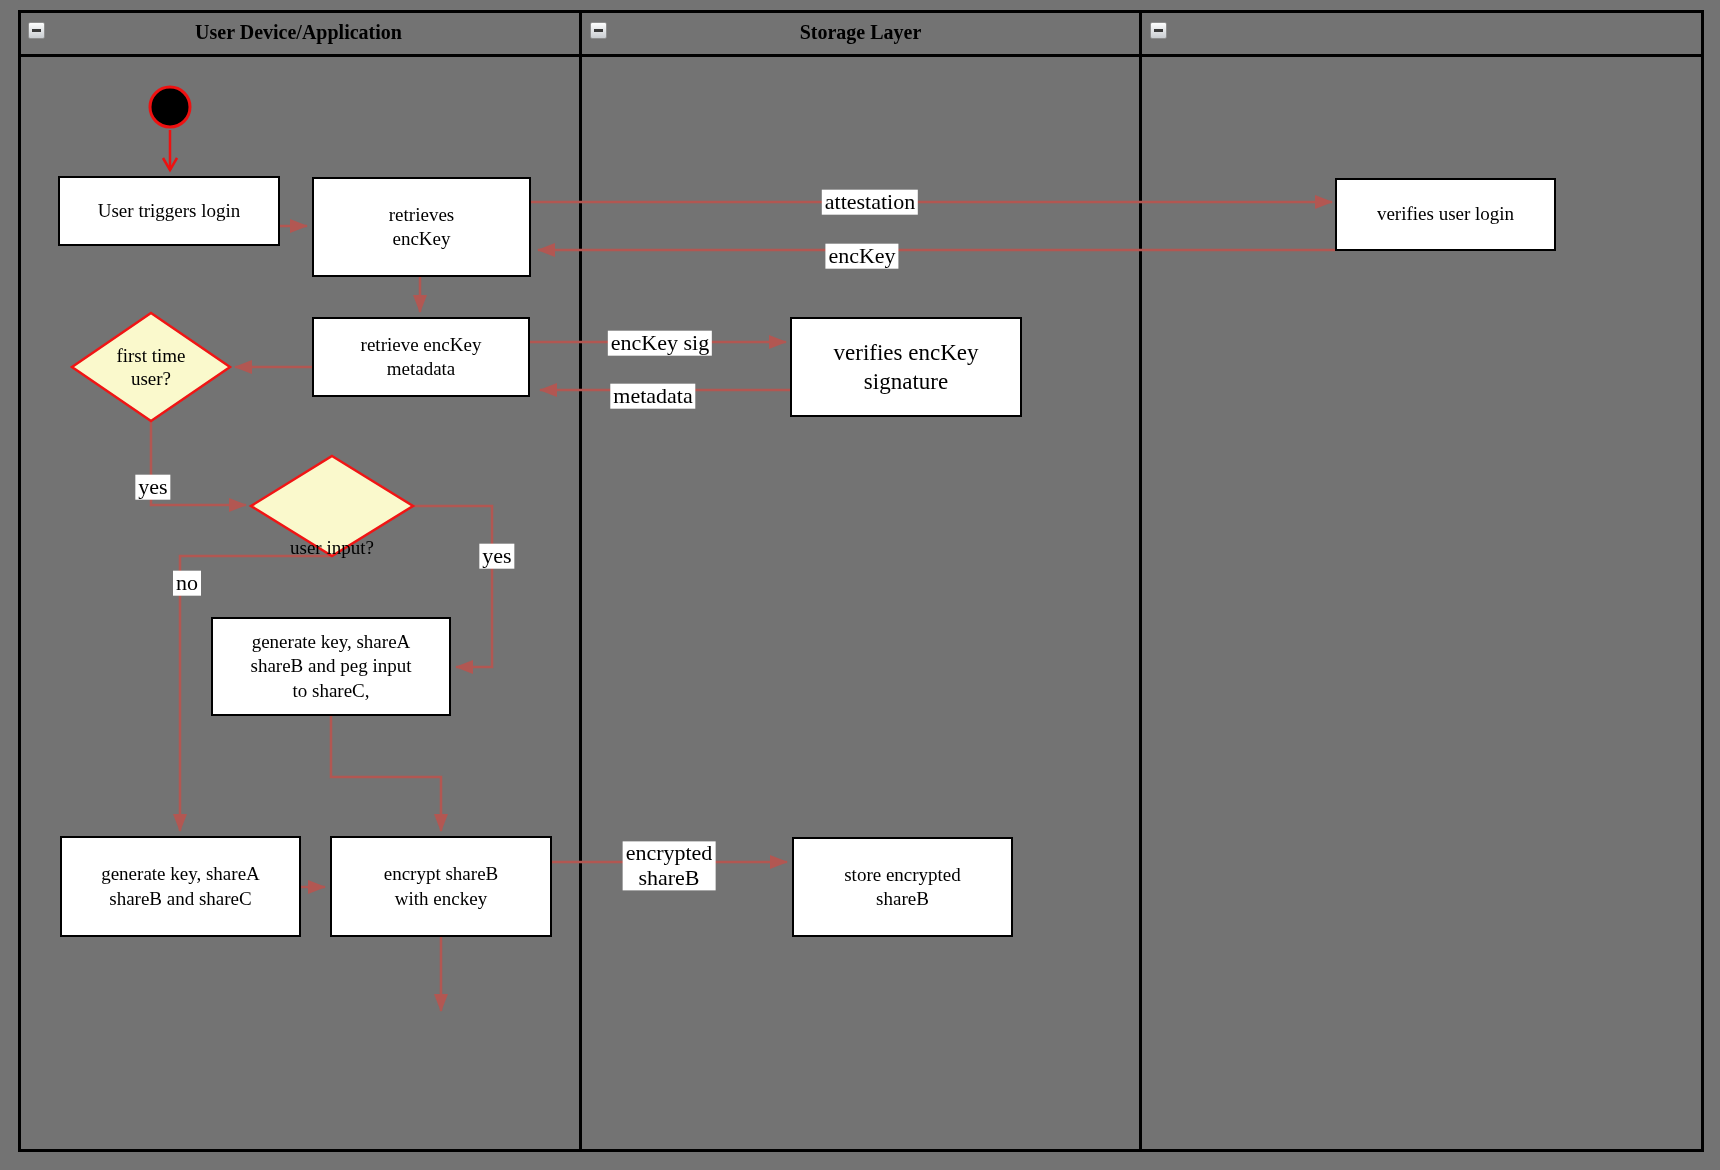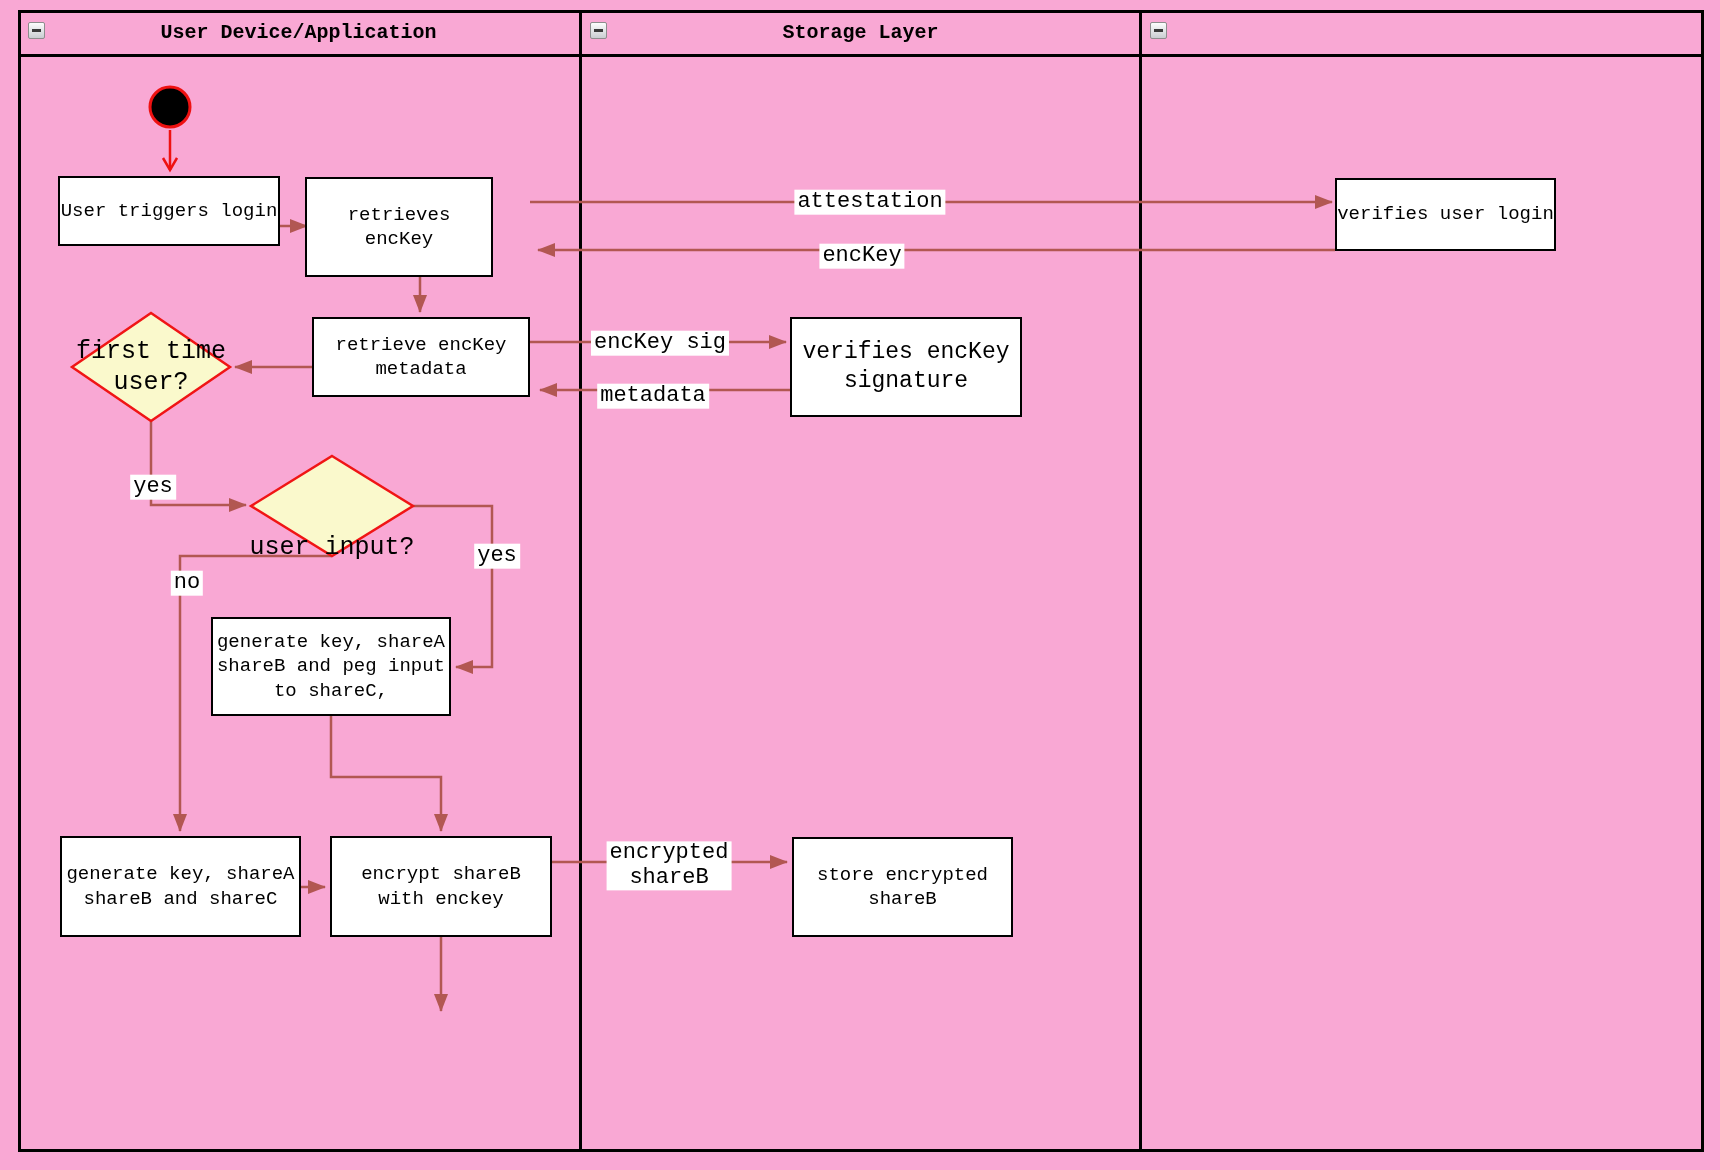--- a/index.html
+++ b/index.html
@@ -1,32 +1,32 @@
 <!DOCTYPE html>
 <html style="--arrow: #b25752; --start_arrow: #ee1111; --diamond_fill: #faf9cc; --diamond_stroke: #f01515; --box_stroke: #000000; --start_fill: #000000;"><head>
 <meta charset="utf-8">
 <style>
   html,body{margin:0;padding:0;background:#fff;}
-  .stage{position:relative;width:1720px;height:1170px;background:#f9a8d4;
-         font-family:Liberation Mono, monospace;color:#000;overflow:hidden;}
+  .stage{position:relative;width:1720px;height:1170px;background:#737373;
+         font-family:Liberation Serif, serif;color:#000;overflow:hidden;}
   .outer{position:absolute;left:18px;top:10px;width:1686px;height:1142px;
          border:3px solid #000;box-sizing:border-box;z-index:0;}
   .hline{position:absolute;left:18px;top:54px;width:1686px;height:3px;background:#000;z-index:0;}
   .vline{position:absolute;top:10px;width:3px;height:1142px;background:#000;z-index:0;}
   .lane-title{position:absolute;top:10px;height:44px;display:flex;align-items:center;
               justify-content:center;font-size:20px;font-weight:bold;z-index:1;}
   .collapse{position:absolute;width:17px;height:17px;top:22px;border:1px solid #8d8d8d;
             border-radius:2px;background:linear-gradient(#fdfdfd,#c9cdd1);box-sizing:border-box;
             display:flex;align-items:center;justify-content:center;z-index:2;}
   .collapse .minus{width:9px;height:3px;background:#3a3a3a;}
   svg.wires{position:absolute;left:0;top:0;z-index:1;}
   .node{position:absolute;border:2.5px solid #000;background:#fff;box-sizing:border-box;
         display:flex;align-items:center;justify-content:center;text-align:center;
         font-size:19px;line-height:1.28;white-space:pre-line;z-index:2;}
-  .dlabel{position:absolute;transform:translate(-50%,-50%);font-size:25px;line-height:1.22;
+  .dlabel{position:absolute;transform:translate(-50%,-50%);font-size:19px;line-height:1.22;
           text-align:center;white-space:pre-line;z-index:3;}
   .elabel{position:absolute;transform:translate(-50%,-50%);font-size:22px;line-height:1.12;
           text-align:center;white-space:pre-line;background:#fff;padding:0 3px;z-index:3;}
 </style>
 </head>
 <body>
 
 <div class="stage">
 
   <div class="outer"></div>
@@ -77,21 +77,21 @@
     <path d="M331,716 L331,777 L441,777 L441,831" style="stroke:var(--arrow);stroke-width:2.5;fill:none;" marker-end="url(#mBrick)"></path>
     <path d="M301,887 L325,887" style="stroke:var(--arrow);stroke-width:2.5;fill:none;" marker-end="url(#mBrick)"></path>
     <path d="M552,862 L787,862" style="stroke:var(--arrow);stroke-width:2.5;fill:none;" marker-end="url(#mBrick)"></path>
     <path d="M441,937 L441,1011" style="stroke:var(--arrow);stroke-width:2.5;fill:none;" marker-end="url(#mBrick)"></path>
 
     <polygon points="151,313 230,367 151,421 72,367" style="fill:var(--diamond_fill);stroke:var(--diamond_stroke);stroke-width:2.5;"></polygon>
     <polygon points="332,456 413,506 332,556 251,506" style="fill:var(--diamond_fill);stroke:var(--diamond_stroke);stroke-width:2.5;"></polygon>
   </svg>
 
   <div class="node" style="left:58px;top:176px;width:222px;height:70px;">User triggers login</div>
-  <div class="node" style="left:305px;top:177px;width:188px;height:100px;">retrieves
+  <div class="node" style="left:312px;top:177px;width:219px;height:100px;">retrieves
 encKey</div>
   <div class="node" style="left:312px;top:317px;width:218px;height:80px;">retrieve encKey
 metadata</div>
   <div class="node" style="left:790px;top:317px;width:232px;height:100px;font-size:23px;">verifies encKey signature</div>
   <div class="node" style="left:211px;top:617px;width:240px;height:99px;">generate key, shareA
 shareB and peg input
 to shareC,</div>
   <div class="node" style="left:60px;top:836px;width:241px;height:101px;">generate key, shareA
 shareB and shareC</div>
   <div class="node" style="left:330px;top:836px;width:222px;height:101px;">encrypt shareB

